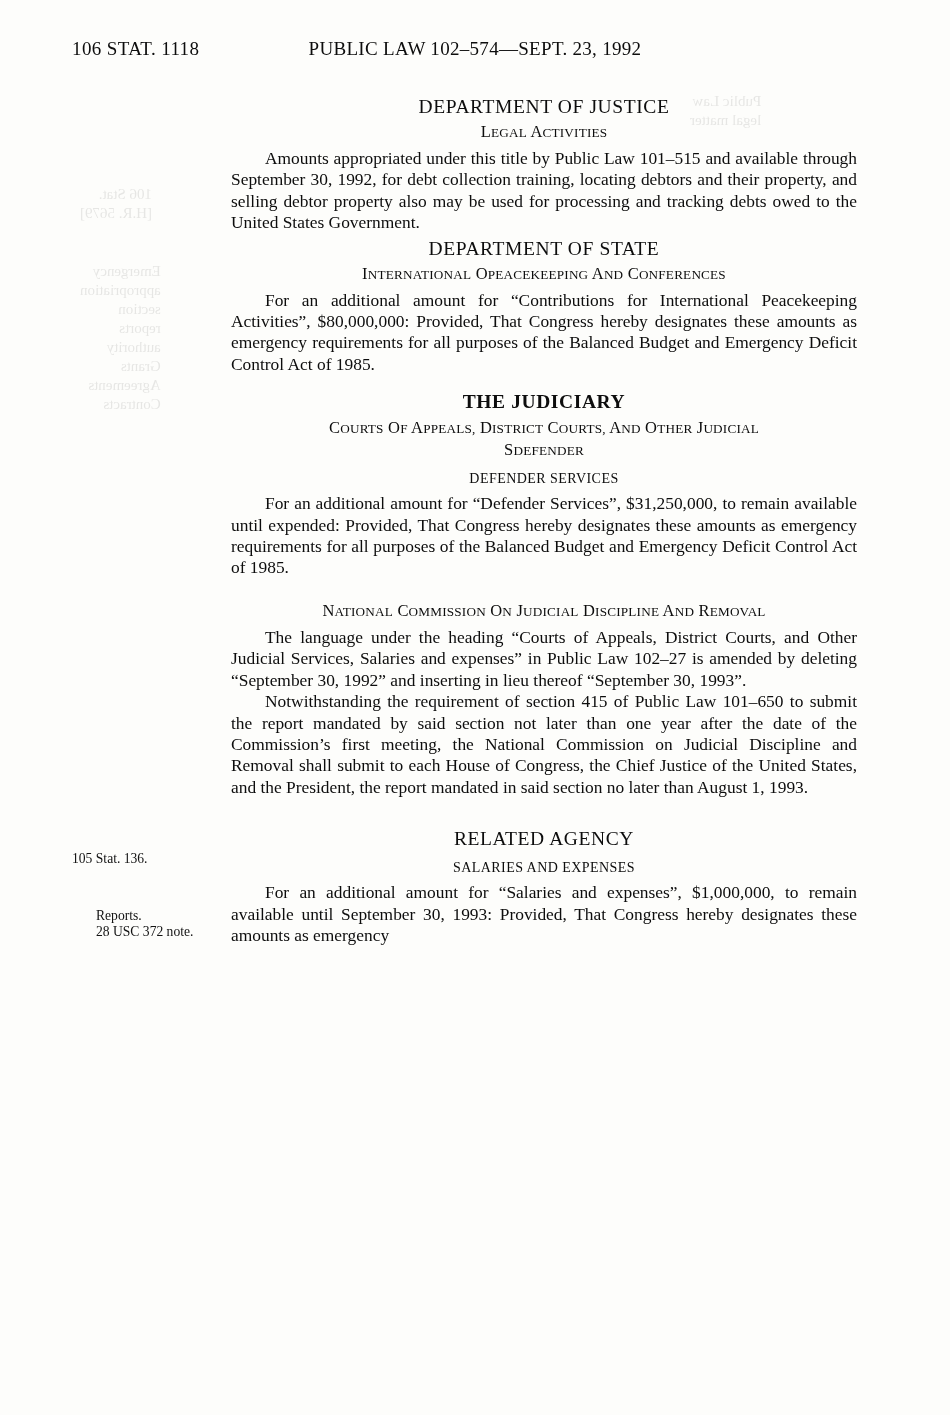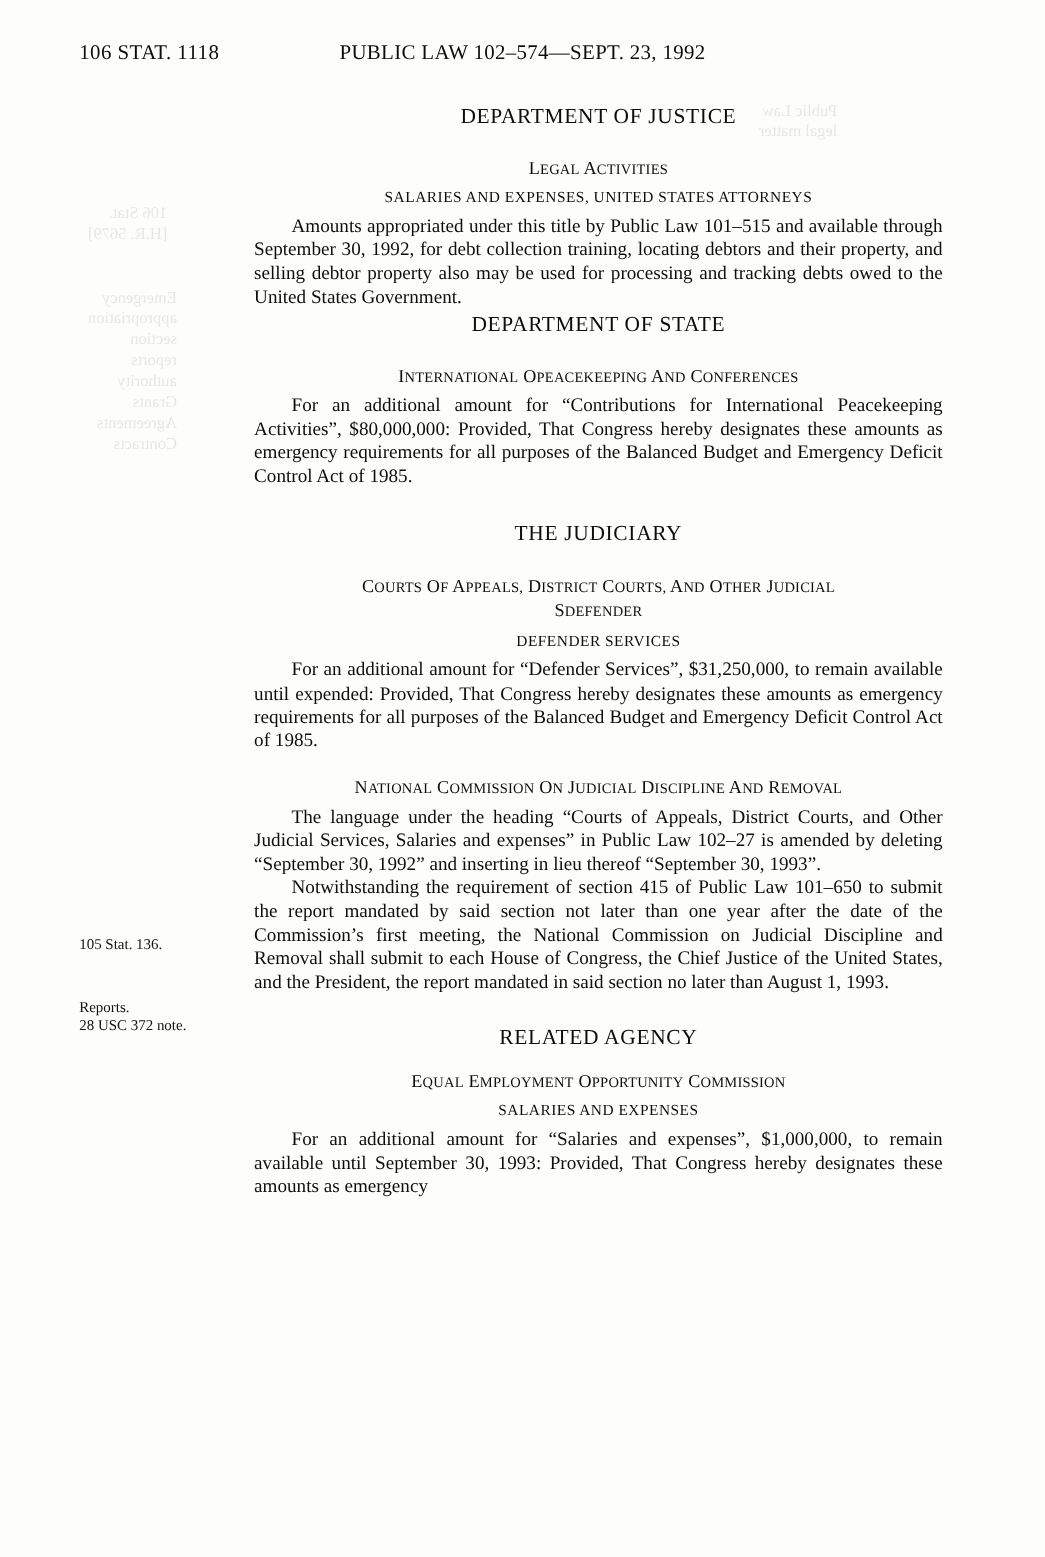--- a/index.html
+++ b/index.html
@@ -57,21 +57,21 @@
     font-size: 19.5px;
     font-weight: normal;
     text-align: center;
     letter-spacing: 0.6px;
     margin: 14px 0 2px 0;
   }
   h2.smallcaps {
     font-size: 16.5px;
     font-weight: normal;
     text-align: center;
-    margin: 25px 0 2px 0;
+    margin: 4px 0 2px 0;
     letter-spacing: 0.2px;
   }
   h3.allcaps {
     font-size: 14px;
     font-weight: normal;
     text-align: center;
     letter-spacing: 0.45px;
     margin: 10px 0 2px 0;
   }
   p.body {
@@ -128,47 +128,45 @@
 Contracts</div>
 
   <div class="running-head">
     <div class="rh-left">106 STAT. 1118</div>
     <div class="rh-center">PUBLIC LAW 102–574—SEPT. 23, 1992</div>
   </div>
 
   <div class="margin-note" style="top:851px;">
     <span>105 Stat. 136.</span>
   </div>
-  <div class="margin-note" style="top:908px;">
+  <div class="margin-note" style="top:908px;margin-left:24px;">
     <div>Reports.</div>
     <div>28 USC 372 note.</div>
   </div>
 
   <div class="column">
 
     <h1 class="dept">DEPARTMENT OF JUSTICE</h1>
     <h2 class="smallcaps"><span style="font-size:1em">L</span><span style="font-size:0.80em">EGAL</span> <span style="font-size:1em">A</span><span style="font-size:0.80em">CTIVITIES</span></h2>
-    <h3 class="allcaps"><span style="font-size:1em">SALARIES AND EXPENSES, UNITED STATES ATTORNEYS</span></h3>
     <p class="body">Amounts appropriated under this title by Public Law 101–515 and available through September 30, 1992, for debt collection training, locating debtors and their property, and selling debtor property also may be used for processing and tracking debts owed to the United States Government.</p>
 
     <h1 class="dept" style="margin-top:4px;">DEPARTMENT OF STATE</h1>
     <h2 class="smallcaps"><span style="font-size:1em">I</span><span style="font-size:0.80em">NTERNATIONAL</span> <span style="font-size:1em">O</span><span style="font-size:0.80em">PEACEKEEPING</span> <span style="font-size:1em">A</span><span style="font-size:0.80em">ND</span> <span style="font-size:1em">C</span><span style="font-size:0.80em">ONFERENCES</span></h2>
     <p class="body"><span>For an additional amount for “Contributions for International Peacekeeping Activities”, $80,000,000: </span><span class="ital">Provided,</span><span> That Congress hereby designates these amounts as emergency requirements for all purposes of the Balanced Budget and Emergency Deficit Control Act of 1985.</span></p>
 
-    <h1 class="dept" style="margin-top:32px;">THE JUDICIARY</h1>
+    <h1 class="dept" style="margin-top:16px;font-weight:bold;">THE JUDICIARY</h1>
     <h2 class="smallcaps two-line-head">
       <span><span style="font-size:1em">C</span><span style="font-size:0.80em">OURTS</span> <span style="font-size:1em">O</span><span style="font-size:0.80em">F</span> <span style="font-size:1em">A</span><span style="font-size:0.80em">PPEALS,</span> <span style="font-size:1em">D</span><span style="font-size:0.80em">ISTRICT</span> <span style="font-size:1em">C</span><span style="font-size:0.80em">OURTS,</span> <span style="font-size:1em">A</span><span style="font-size:0.80em">ND</span> <span style="font-size:1em">O</span><span style="font-size:0.80em">THER</span> <span style="font-size:1em">J</span><span style="font-size:0.80em">UDICIAL</span></span><br>
       <span><span style="font-size:1em">S</span><span style="font-size:0.80em">DEFENDER</span></span>
     </h2>
     <h3 class="allcaps"><span style="font-size:1em">DEFENDER SERVICES</span></h3>
     <p class="body"><span>For an additional amount for “Defender Services”, $31,250,000, to remain available until expended: </span><span class="ital">Provided,</span><span> That Congress hereby designates these amounts as emergency requirements for all purposes of the Balanced Budget and Emergency Deficit Control Act of 1985.</span></p>
 
     <h2 class="smallcaps" style="margin-top:22px;"><span style="font-size:1em">N</span><span style="font-size:0.80em">ATIONAL</span> <span style="font-size:1em">C</span><span style="font-size:0.80em">OMMISSION</span> <span style="font-size:1em">O</span><span style="font-size:0.80em">N</span> <span style="font-size:1em">J</span><span style="font-size:0.80em">UDICIAL</span> <span style="font-size:1em">D</span><span style="font-size:0.80em">ISCIPLINE</span> <span style="font-size:1em">A</span><span style="font-size:0.80em">ND</span> <span style="font-size:1em">R</span><span style="font-size:0.80em">EMOVAL</span></h2>
     <p class="body">The language under the heading “Courts of Appeals, District Courts, and Other Judicial Services, Salaries and expenses” in Public Law 102–27 is amended by deleting “September 30, 1992” and inserting in lieu thereof “September 30, 1993”.</p>
     <p class="body" style="margin-top:0;">Notwithstanding the requirement of section 415 of Public Law 101–650 to submit the report mandated by said section not later than one year after the date of the Commission’s first meeting, the National Commission on Judicial Discipline and Removal shall submit to each House of Congress, the Chief Justice of the United States, and the President, the report mandated in said section no later than August 1, 1993.</p>
 
     <h1 class="dept" style="margin-top:30px;">RELATED AGENCY</h1>
-    <h2 class="smallcaps" style="margin-top:18px;"><span style="font-size:1em">E</span><span style="font-size:0.80em">QUAL</span> <span style="font-size:1em">E</span><span style="font-size:0.80em">MPLOYMENT</span> <span style="font-size:1em">O</span><span style="font-size:0.80em">PPORTUNITY</span> <span style="font-size:1em">C</span><span style="font-size:0.80em">OMMISSION</span></h2>
     <h3 class="allcaps"><span style="font-size:1em">SALARIES AND EXPENSES</span></h3>
     <p class="body"><span>For an additional amount for “Salaries and expenses”, $1,000,000, to remain available until September 30, 1993: </span><span class="ital">Provided,</span><span> That Congress hereby designates these amounts as emergency</span></p>
 
   </div>
 </div>
 
 </body></html>

